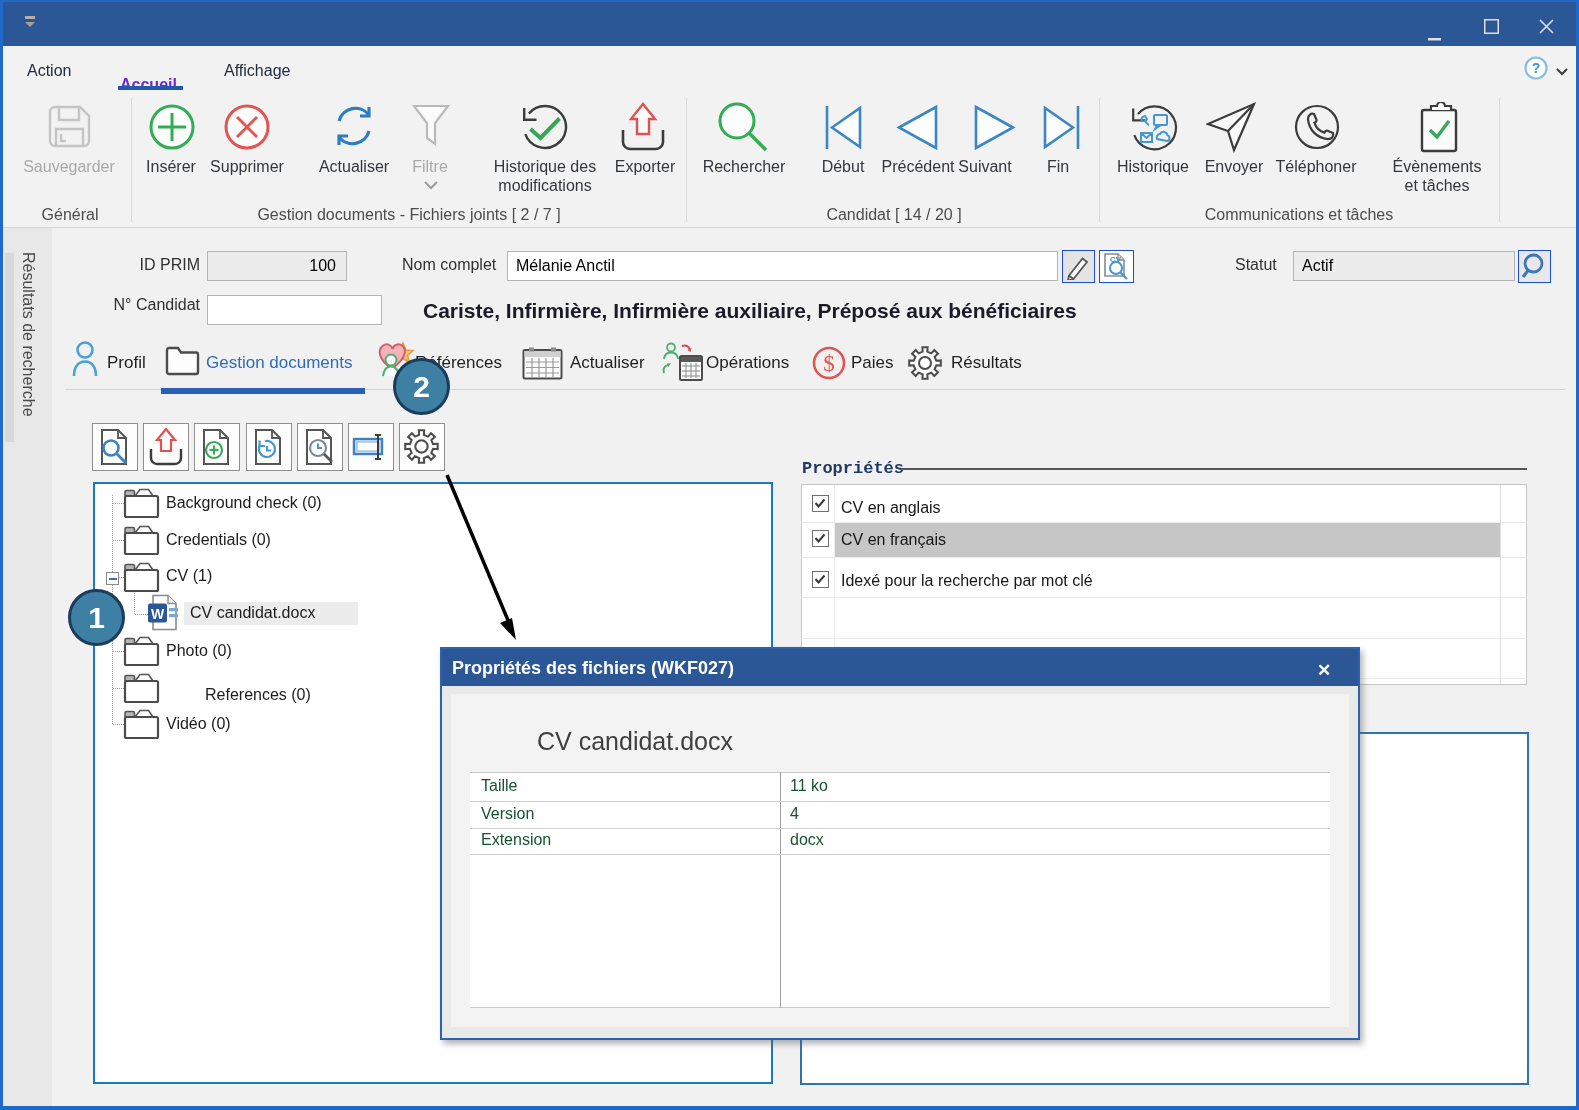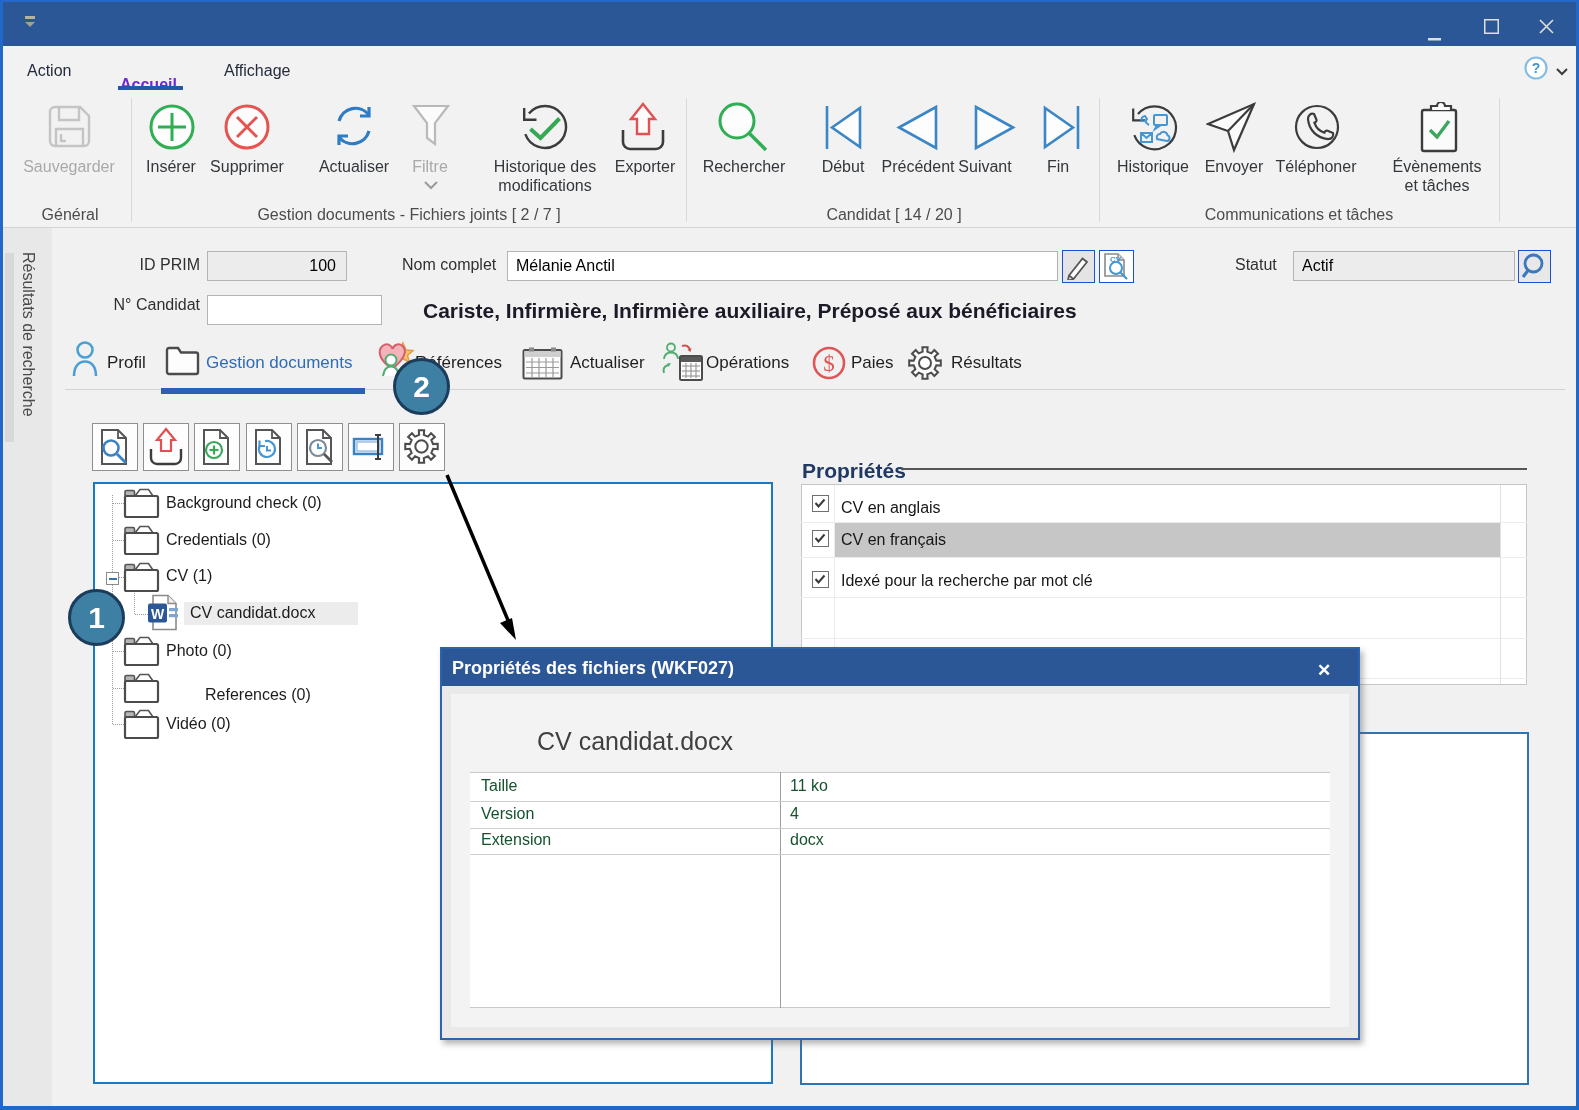--- a/index.html
+++ b/index.html
@@ -468,21 +468,21 @@
     <svg width="34" height="37" viewBox="0 0 34 37">
       <path d="M6 1.5 h15 l8 8 v26 h-23 z" fill="#fff" stroke="#8a8a8a" stroke-width="1.6"></path>
       <path d="M21 1.5 v8 h8" fill="#ededed" stroke="#8a8a8a" stroke-width="1.4"></path>
       <rect x="1" y="9.5" width="19" height="19" rx="2" fill="#2b5797"></rect>
       <text x="10.5" y="24.5" font-size="14" font-weight="bold" fill="#fff" text-anchor="middle" font-family="Liberation Sans">W</text>
       <rect x="22" y="14" width="9" height="3.2" fill="#7ba7d7"></rect>
       <rect x="22" y="20" width="9" height="3.2" fill="#7ba7d7"></rect>
     </svg>
   </div>
 
-  <div class="abs" style="left:802px;top:459px;font-size:21px;font-weight:bold;color:#1f3864;">Propriétés</div>
+  <div class="abs" style="left:802px;top:459px;font-size:17px;font-weight:bold;color:#1f3864;font-family:Liberation Mono, monospace;">Propriétés</div>
   <div class="abs" style="left:901px;top:468px;width:626px;height:2px;background:#555;"></div>
   <div class="abs" id="proptable"></div>
   <div class="abs" style="left:835px;top:523px;width:665px;height:34px;background:#c6c6c6;"></div>
   <div class="abs propline" style="top:522px;"></div>
   <div class="abs propline" style="top:557px;"></div>
   <div class="abs propline" style="top:597px;"></div>
   <div class="abs propline" style="top:638px;"></div>
   <div class="abs propline" style="top:678px;"></div>
   <div class="abs" style="left:1500px;top:485px;width:1px;height:199px;background:#e2e2e2;"></div>
   <div class="abs proptext" style="left:841px;top:499px;">CV en anglais</div>

